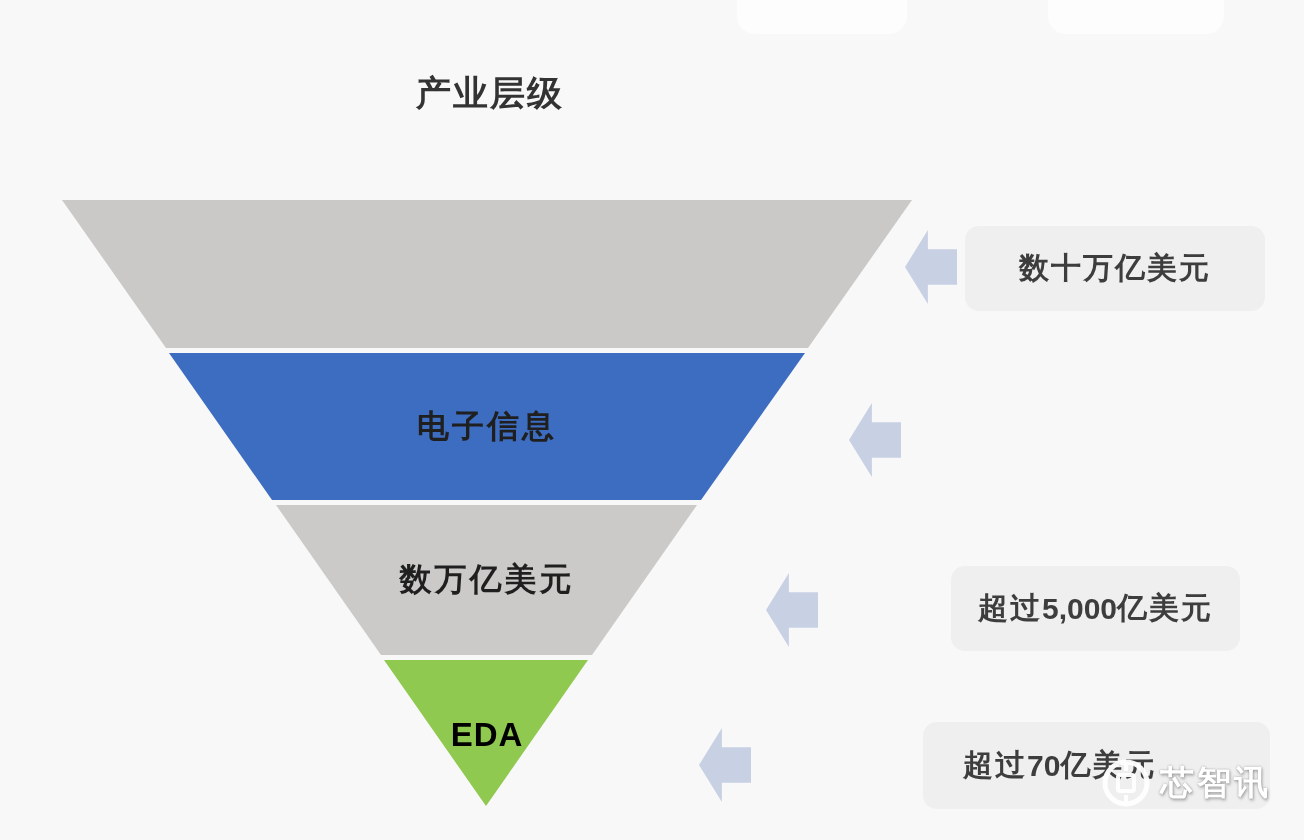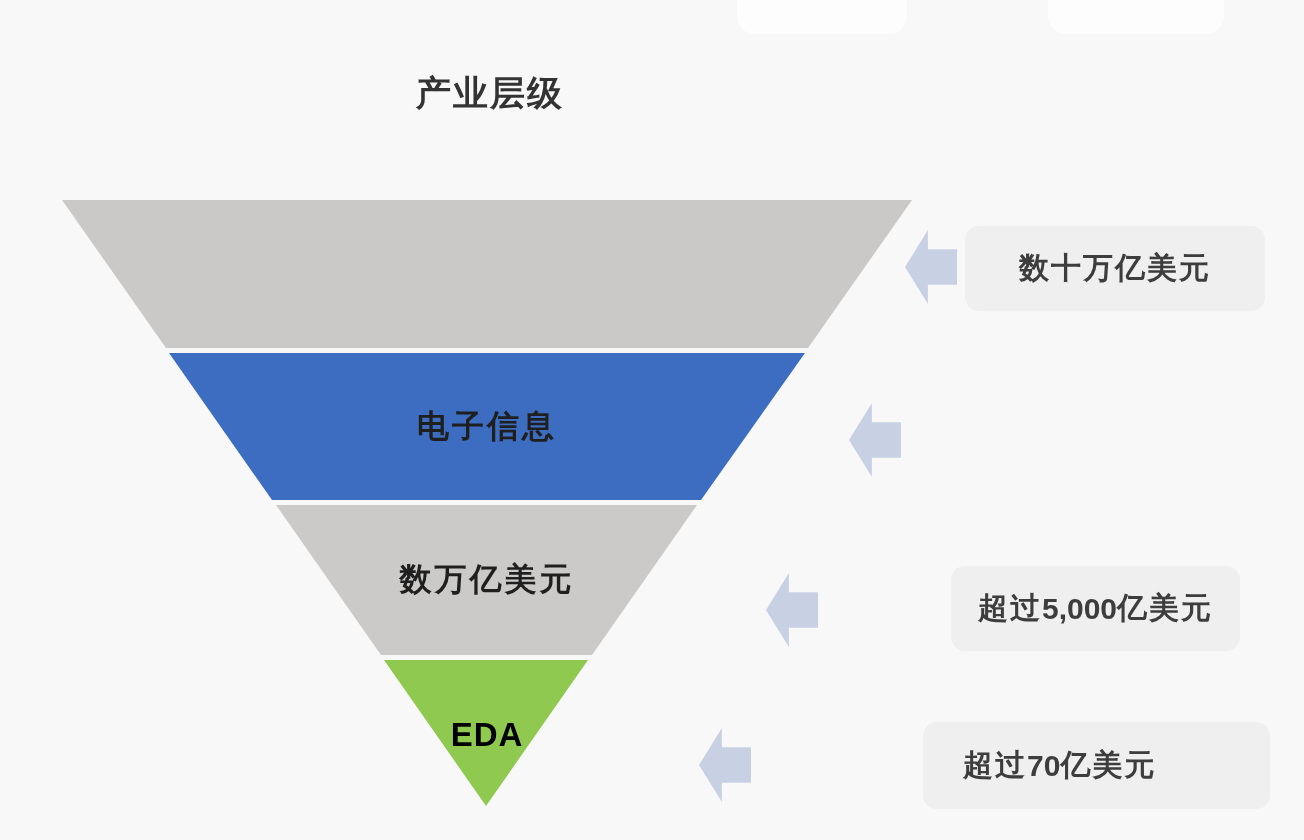--- a/index.html
+++ b/index.html
@@ -130,14 +130,23 @@
     <span>超过</span>
       <span class="value-number">5,000</span>
       <span>亿美元</span>
   </div>
   <div class="value-box vb-4">
     <span>超过</span>
       <span class="value-number">70</span>
       <span>亿美元</span>
   </div>
 
+  <div id="watermark">
+    <svg id="wm-logo" viewBox="0 0 52 52">
+      <circle cx="26" cy="26" r="21" fill="none" stroke="#ffffff" stroke-width="5"></circle>
+      <rect x="18" y="18" width="16" height="16" rx="2" fill="none" stroke="#ffffff" stroke-width="4"></rect>
+      <line x1="26" y1="5" x2="26" y2="14" stroke="#ffffff" stroke-width="4"></line>
+      <line x1="26" y1="38" x2="26" y2="47" stroke="#ffffff" stroke-width="4"></line>
+    </svg>
+    <span id="wm-text">芯智讯</span>
+  </div>
 
 </div>
 
 </body></html>

